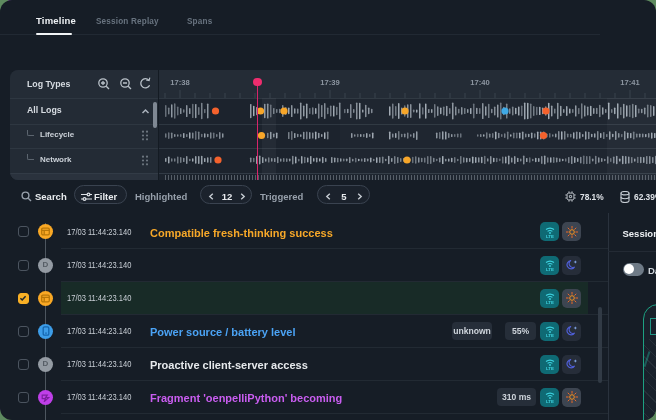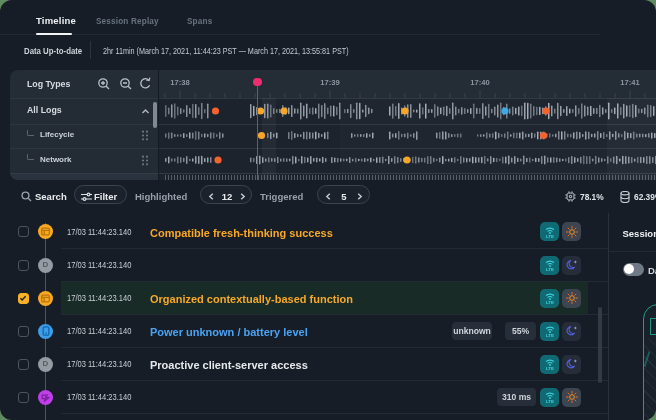--- a/index.html
+++ b/index.html
@@ -81,25 +81,20 @@
 <div class="dot-bg2"></div>
 <div class="card">
 
 <div class="tabs">
   <div class="tab active" style="left:36px">Timeline</div>
   <div class="tab" style="left:96px">Session Replay</div>
   <div class="tab" style="left:187px">Spans</div>
 </div>
 <div class="tab-underline"></div>
 
-<div class="inforow">
-  <div class="lbl">Data Up-to-date</div>
-  <div class="vdiv"></div>
-  <div class="val">2hr 11min (March 17, 2021, 11:44:23 PST — March 17, 2021, 13:55:81 PST)</div>
-</div>
 
 <div class="tpanel">
   <div class="tp-head"></div>
   <div class="tp-side"></div>
 
   <div style="position:absolute;left:0;top:104px;width:148px;height:6px;background:#2a323d"></div>
   <div class="tp-row-sep" style="top:27.5px"></div>
   <div class="tp-row-sep" style="top:53.5px"></div>
   <div class="tp-row-sep" style="top:78px"></div>
   <div class="tp-row-sep" style="top:103px;background:#323b46"></div>
@@ -754,21 +749,20 @@
           </svg>
         </div>
         <div class="cicon" style="top:9.0px;background:#f9a825">
           <svg width="9" height="9" viewBox="0 0 9 9" fill="none" stroke="#b97708" stroke-width="1.3">
             <rect x="0.7" y="1.2" width="7.6" height="6.6" rx="1.2"></rect>
             <line x1="0.7" y1="3.4" x2="8.3" y2="3.4"></line>
             <line x1="3.2" y1="3.4" x2="3.2" y2="7.8"></line>
           </svg>
         </div>
         <div class="ts" style="top:11.7px">17/03 11:44:23.140</div>
-        <div class="msg" style="top:11.3px;color:#f7a829">Organized contextually-based function</div>
         <div class="badge lte" style="top:7.0px">
           <svg width="14" height="14" viewBox="0 0 14 14" fill="none">
             <path d="M3.0 4.6 Q7 1.6 11.0 4.6" stroke="#3ed3e0" stroke-width="1.2"></path>
             <path d="M4.6 6.4 Q7 4.6 9.4 6.4" stroke="#3ed3e0" stroke-width="1.1"></path>
             <circle cx="7" cy="8.0" r="0.9" fill="#3ed3e0"></circle>
             <text x="7" y="13.4" font-family="Liberation Sans" font-size="4.4" font-weight="bold" fill="#3ed3e0" text-anchor="middle">LTE</text>
           </svg>
         </div>
         <div class="badge b2 sunbg" style="top:7.0px">
           <svg width="12" height="12" viewBox="0 0 12 12" fill="none" stroke="#f7941d" stroke-width="1">
@@ -789,21 +783,21 @@
       <div class="lrow" style="top:99.5px;height:33px">
         <div class="sep"></div>
         <div class="cbx" style="top:11.0px"></div>
         <div class="cicon" style="top:9.0px;background:#3d9de8">
           <svg width="8" height="10" viewBox="0 0 8 10" fill="none" stroke="#1565ad" stroke-width="1.3">
             <rect x="1.2" y="0.8" width="5.6" height="8.4" rx="1.3"></rect>
             <line x1="3.2" y1="7.2" x2="4.8" y2="7.2"></line>
           </svg>
         </div>
         <div class="ts" style="top:11.7px">17/03 11:44:23.140</div>
-        <div class="msg" style="top:11.3px;color:#4ba3f5">Power unknown / battery level</div>
+        <div class="msg" style="top:11.3px;color:#4ba3f5">Power source / battery level</div>
         <div class="mpill" style="left:452px;top:7.8px;width:40px">unknown</div>
         <div class="mpill" style="left:505px;top:7.8px;width:31px">55%</div>
         <div class="badge lte" style="top:7.0px">
           <svg width="14" height="14" viewBox="0 0 14 14" fill="none">
             <path d="M3.0 4.6 Q7 1.6 11.0 4.6" stroke="#3ed3e0" stroke-width="1.2"></path>
             <path d="M4.6 6.4 Q7 4.6 9.4 6.4" stroke="#3ed3e0" stroke-width="1.1"></path>
             <circle cx="7" cy="8.0" r="0.9" fill="#3ed3e0"></circle>
             <text x="7" y="13.4" font-family="Liberation Sans" font-size="4.4" font-weight="bold" fill="#3ed3e0" text-anchor="middle">LTE</text>
           </svg>
         </div>
@@ -839,20 +833,21 @@
       </div>
       <div class="lrow" style="top:165.5px;height:33px">
         <div class="sep"></div>
         <div class="cbx" style="top:11.0px"></div>
         <div class="cicon" style="top:9.0px;background:#bf3fe8">
           <svg width="9" height="9" viewBox="0 0 9 9" fill="none" stroke="#7c1f9e" stroke-width="1.2">
             <path d="M1.2 2.2 L6.2 2.2 L4.6 4.6 L7.8 4.6 L3.4 8.4 L4.4 5.6 L1.2 5.6 Z"></path>
           </svg>
         </div>
         <div class="ts" style="top:11.7px">17/03 11:44:23.140</div>
+        <div class="msg" style="top:11.3px;color:#c95df0">Fragment 'oenpelliPython' becoming</div>
         <div class="mpill" style="left:497px;top:7.8px;width:39px">310 ms</div>
         <div class="badge lte" style="top:7.0px">
           <svg width="14" height="14" viewBox="0 0 14 14" fill="none">
             <path d="M3.0 4.6 Q7 1.6 11.0 4.6" stroke="#3ed3e0" stroke-width="1.2"></path>
             <path d="M4.6 6.4 Q7 4.6 9.4 6.4" stroke="#3ed3e0" stroke-width="1.1"></path>
             <circle cx="7" cy="8.0" r="0.9" fill="#3ed3e0"></circle>
             <text x="7" y="13.4" font-family="Liberation Sans" font-size="4.4" font-weight="bold" fill="#3ed3e0" text-anchor="middle">LTE</text>
           </svg>
         </div>
         <div class="badge b2 sunbg" style="top:7.0px">

